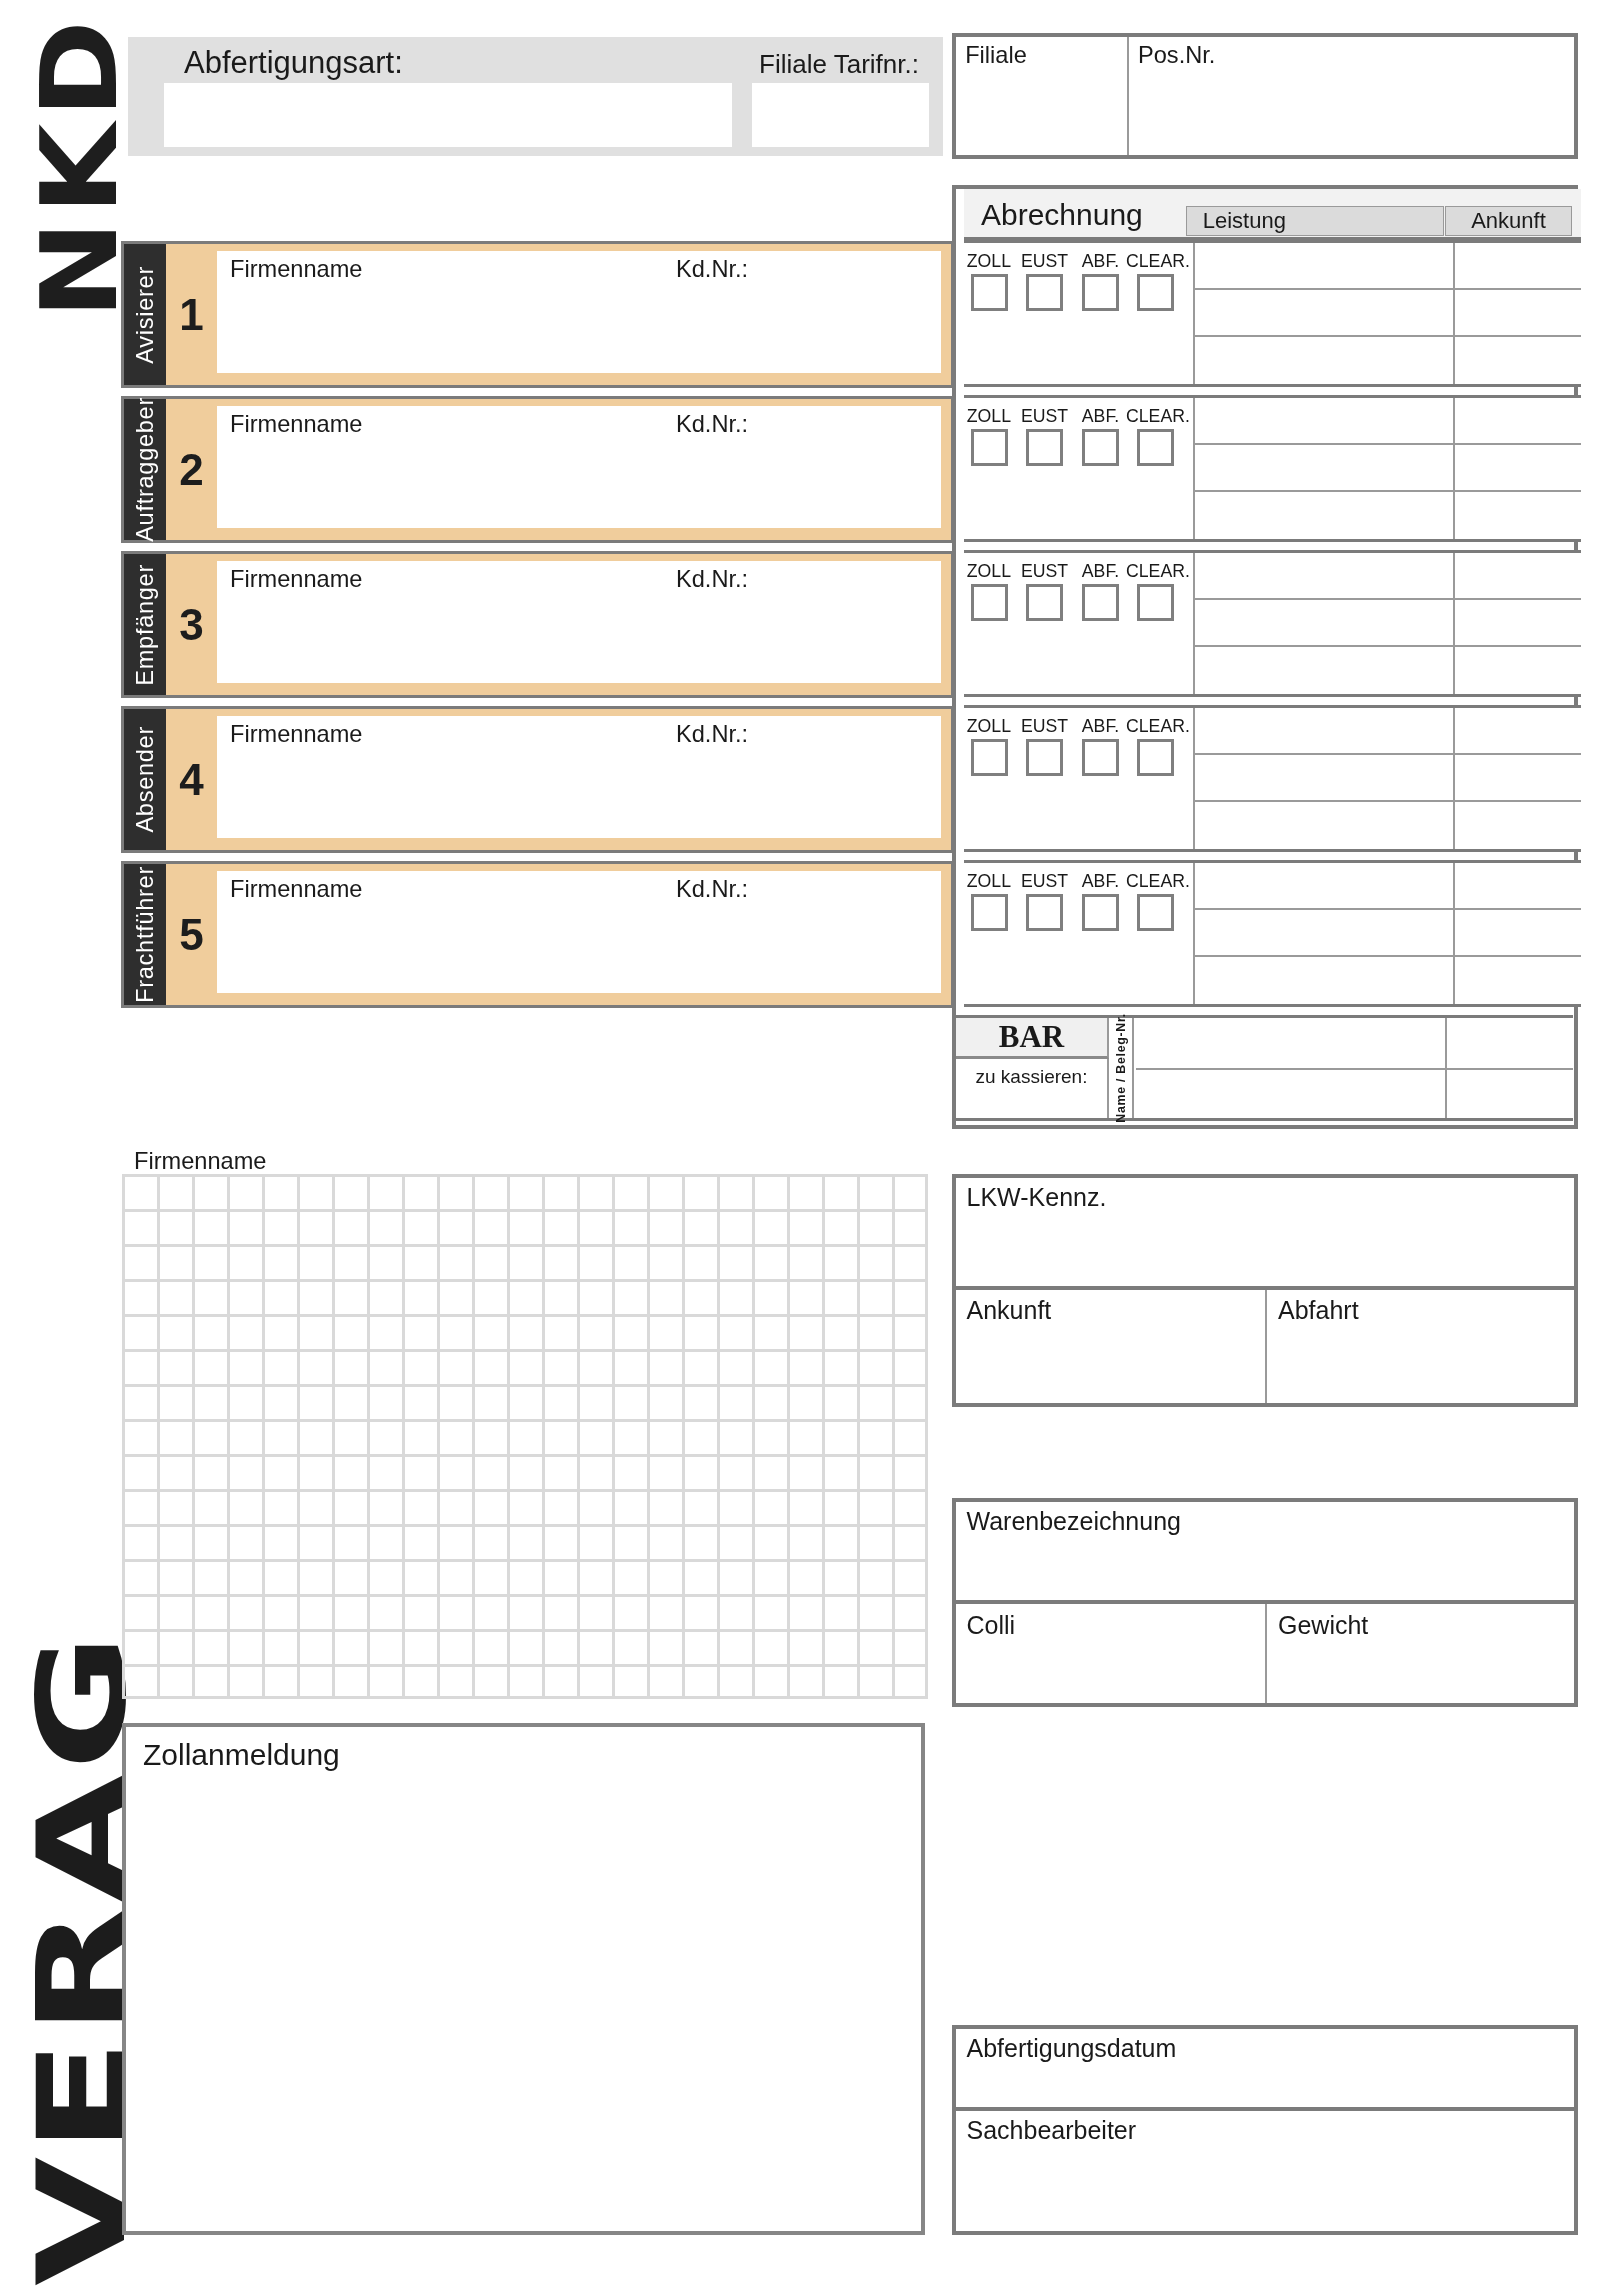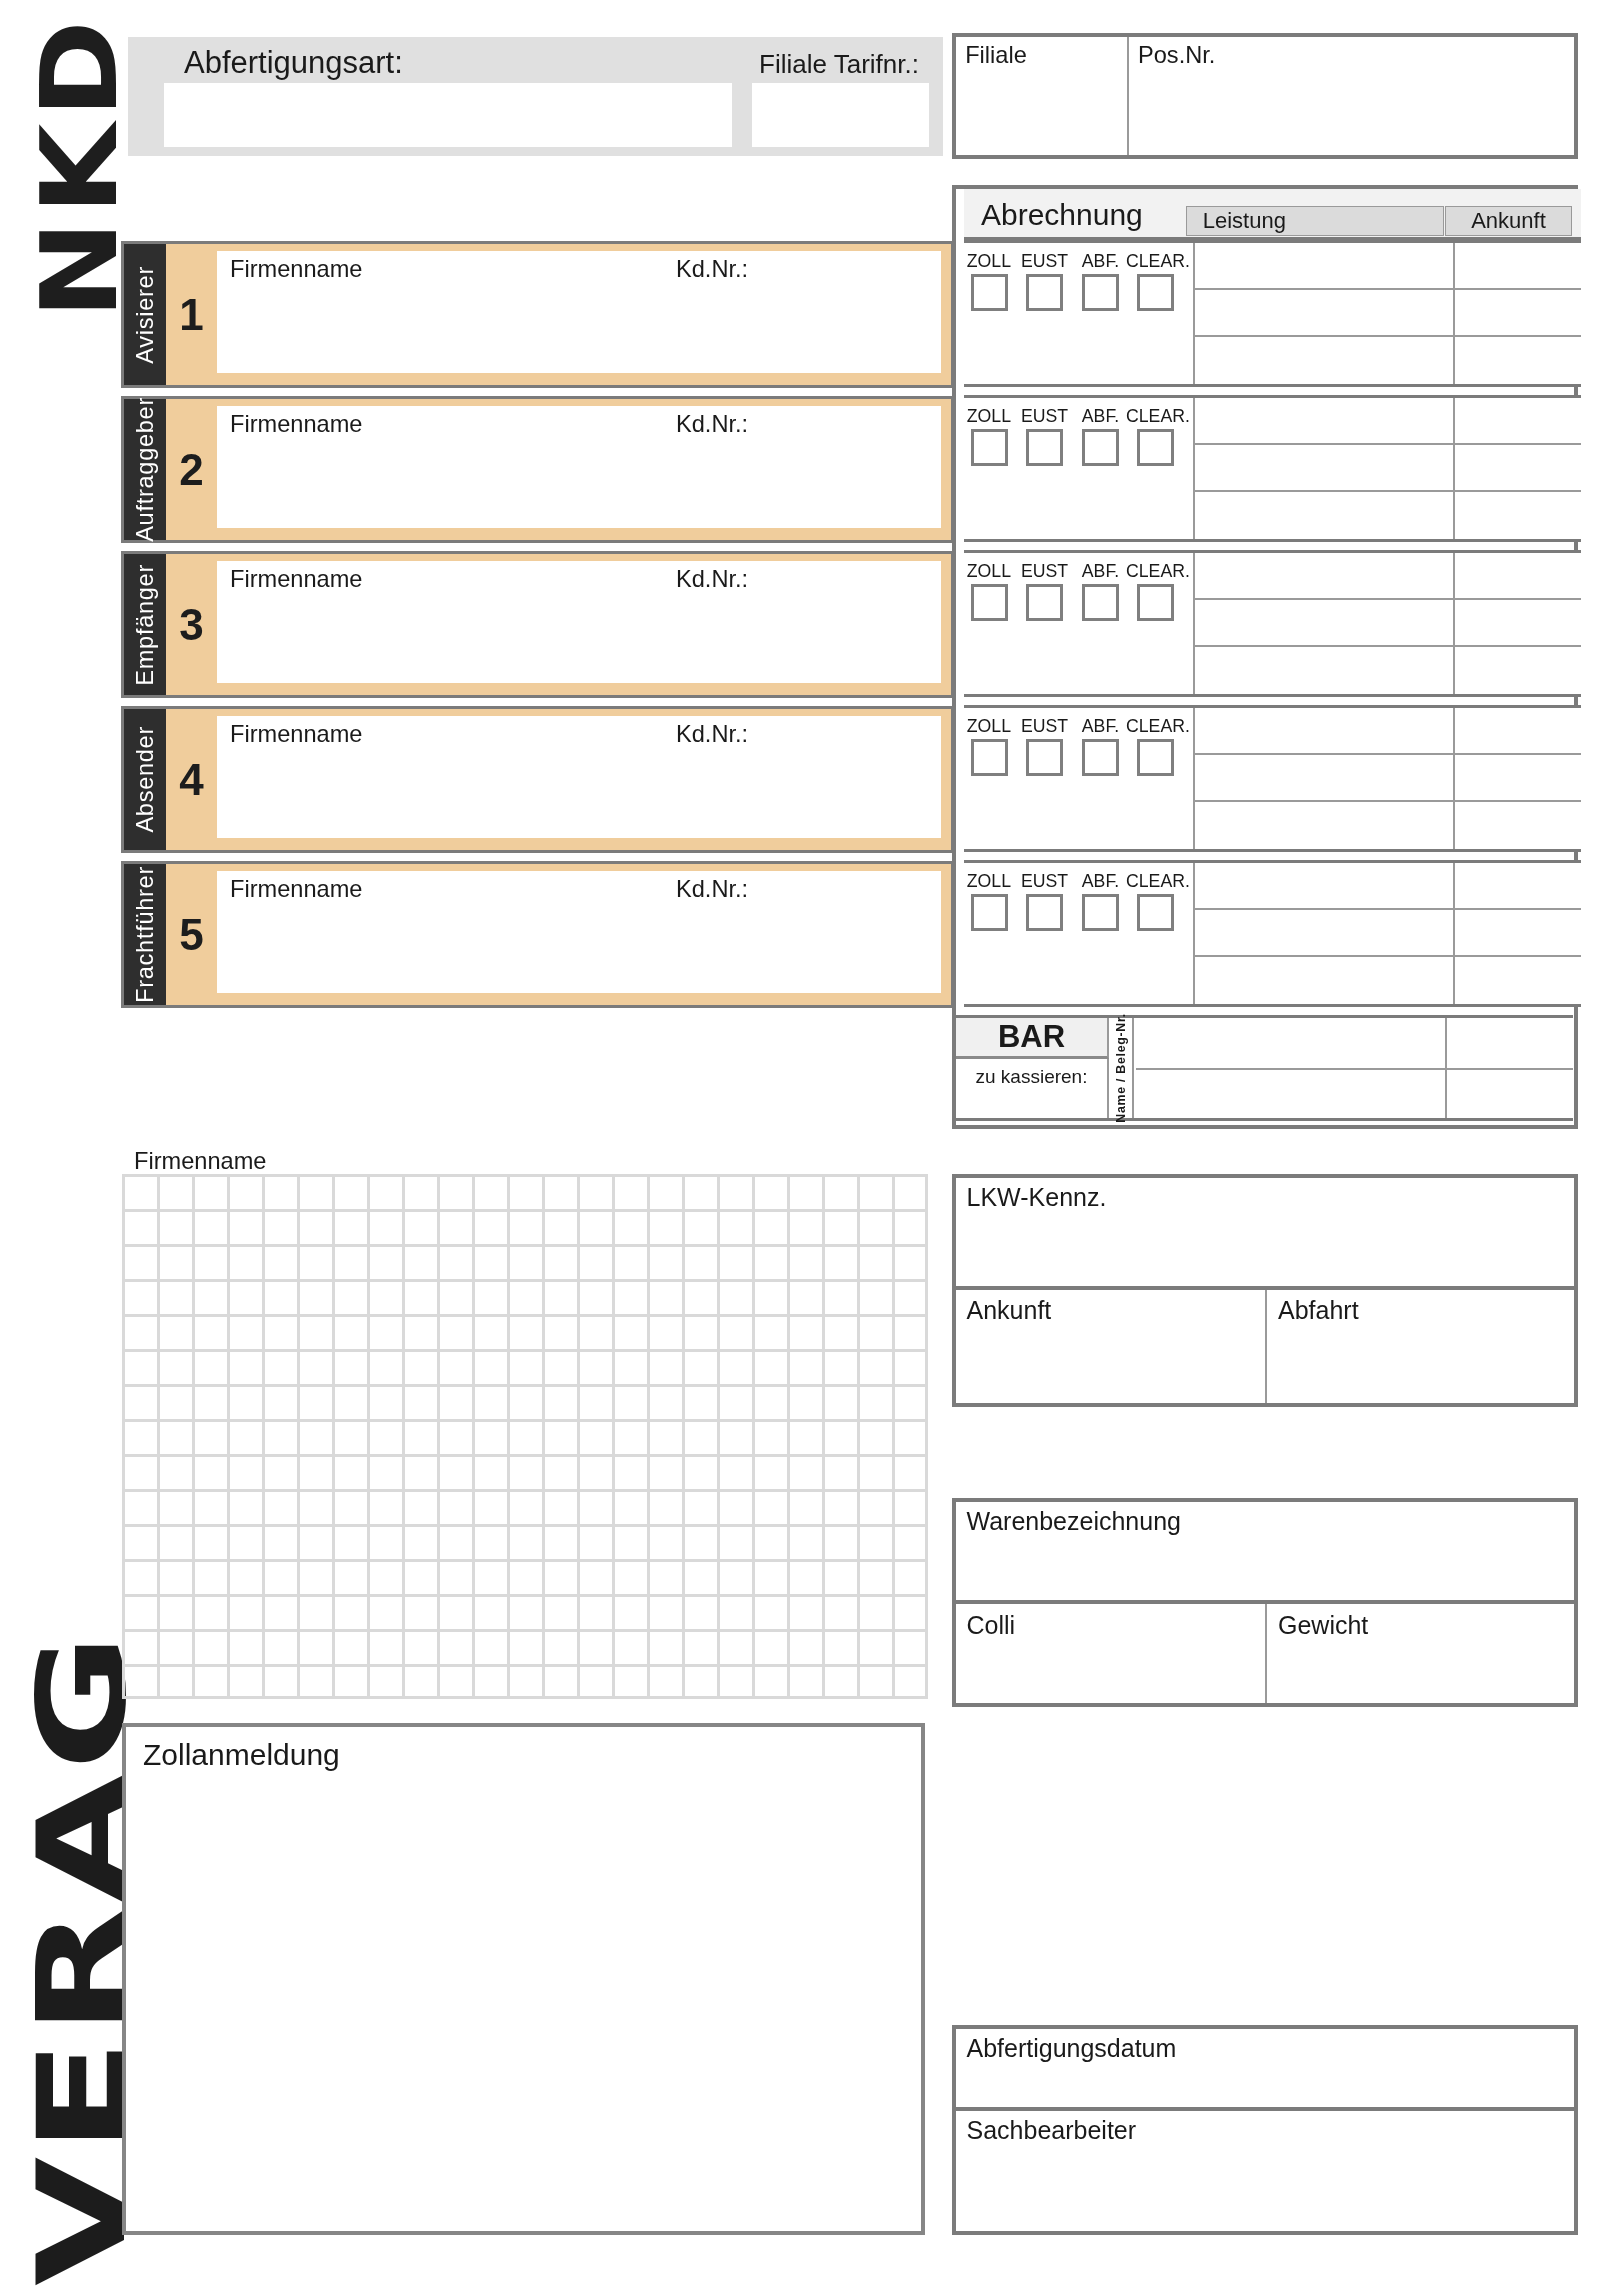--- a/index.html
+++ b/index.html
@@ -41,21 +41,21 @@
   .colhead.leistung{left:230px;width:258px;padding-left:15.7px;}
   .colhead.betrag{left:489px;width:127px;text-align:center;}
   .abr-section{position:absolute;left:8px;width:617px;height:147px;border-top:3.9px solid #7B7B7B;border-bottom:3.9px solid #7B7B7B;box-sizing:border-box;background:#fff;}
   .cb-label{position:absolute;top:7.9px;width:59px;text-align:center;font-size:17.7px;}
   .cb{position:absolute;top:31px;width:37px;height:37px;border:3.9px solid #7F7F7F;background:#fff;box-sizing:border-box;}
   .vline{position:absolute;top:0;bottom:0;width:2px;background:#9A9A9A;}
   .hline{position:absolute;left:229px;right:0;height:2px;background:#9A9A9A;}
   .colarea{position:absolute;top:0;bottom:0;}
   
   .bar-section{position:absolute;left:0;top:826px;width:617px;height:106px;border-top:3.9px solid #7B7B7B;border-bottom:3.9px solid #7B7B7B;box-sizing:border-box;background:#fff;}
-  .bar-box{position:absolute;left:0;top:0;width:153px;height:41px;background:#F0F0F0;border-right:2px solid #9A9A9A;border-bottom:3.3px solid #8A8A8A;box-sizing:border-box;display:flex;align-items:center;justify-content:center;font-size:31px;font-weight:bold;}
+  .bar-box{position:absolute;left:0;top:0;width:153px;height:41px;background:#F0F0F0;border-right:2px solid #9A9A9A;border-bottom:3.3px solid #8A8A8A;box-sizing:border-box;display:flex;align-items:center;justify-content:center;font-size:31px;font-weight:bold;font-family:Liberation Serif, serif;}
   .zk-box{position:absolute;left:0;top:41px;width:153px;bottom:0;background:#fff;border-right:2px solid #9A9A9A;box-sizing:border-box;text-align:center;}
   .zk-box span{display:inline-block;margin-top:6.5px;font-size:19px;}
   .name-strip{position:absolute;left:153px;top:0;bottom:0;width:25px;border-right:2px solid #9A9A9A;box-sizing:border-box;background:#fff;}
   .name-strip .vtext{font-size:12.4px;font-weight:bold;letter-spacing:0.7px;}
   .bar-hline{position:absolute;left:180px;right:0;height:2px;top:50px;background:#9A9A9A;}
 
   
   .anm-label{left:134px;top:1148px;font-size:23.6px;}
   .anm-grid{
     left:122px;top:1174px;width:806px;height:525px;

